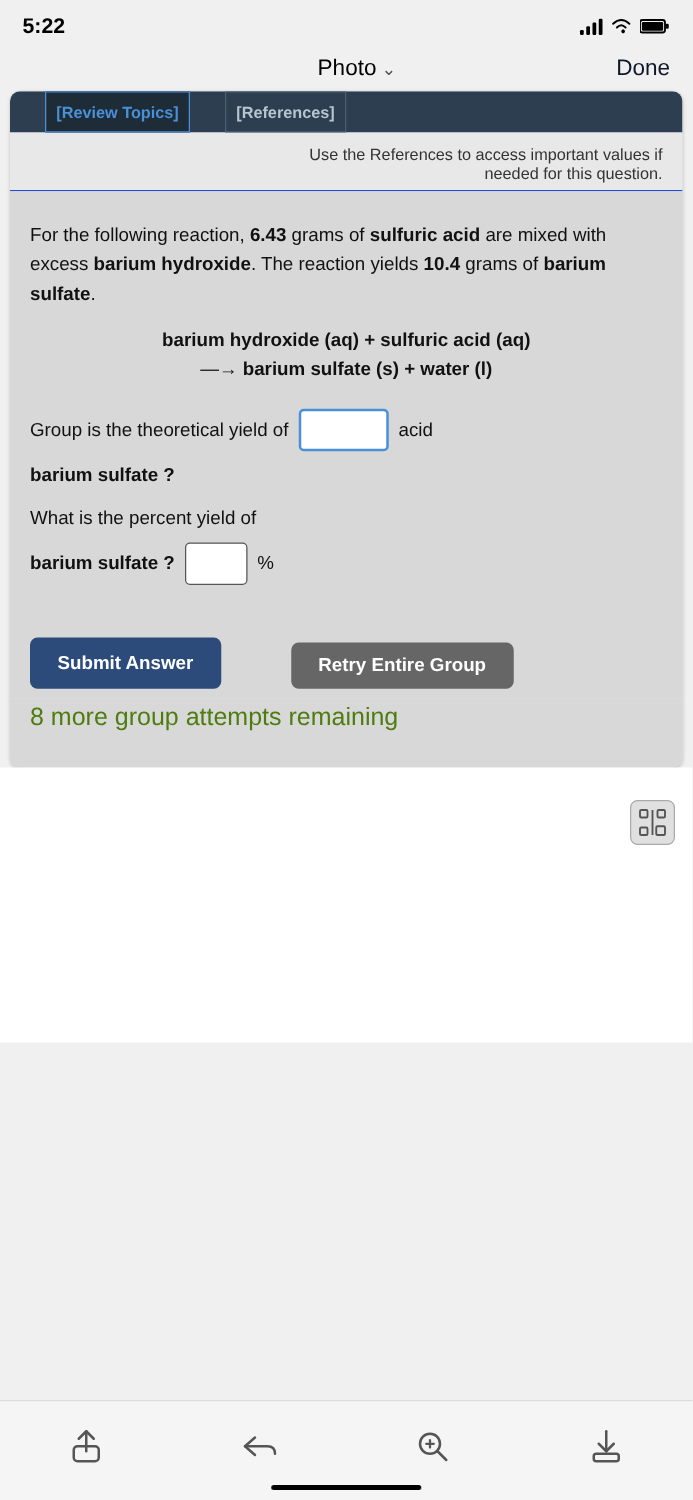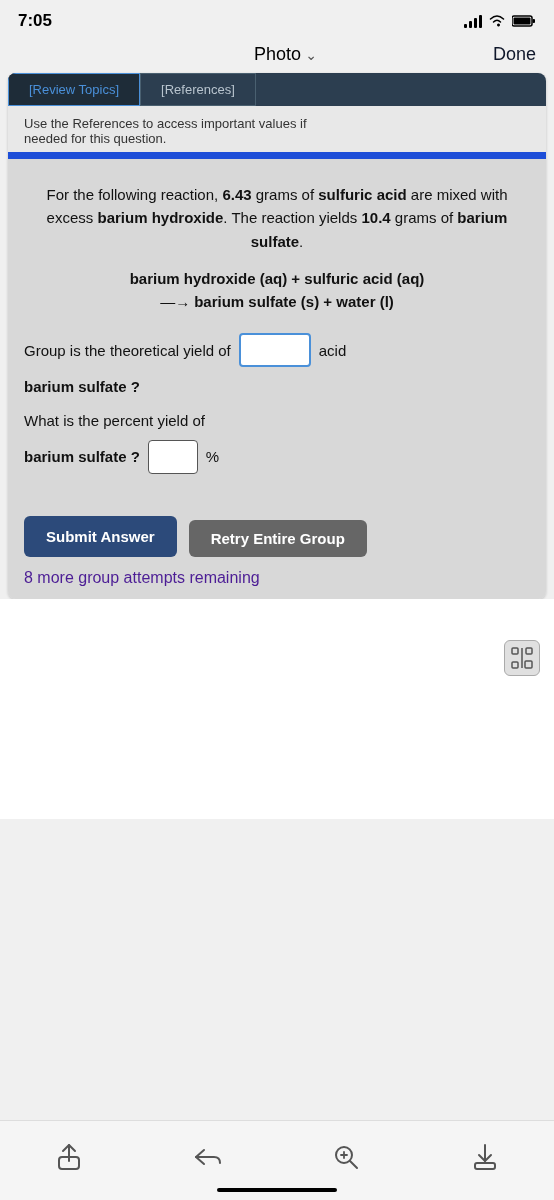--- a/index.html
+++ b/index.html
@@ -78,54 +78,54 @@
     }
 
     
     .header-bar {
       background: #2c3e50;
       display: flex;
       align-items: center;
       padding: 0;
     }
     .header-tab {
-      padding: 8px 20px;
+      padding: 8px 8px;
       font-size: 13px;
-      font-weight: 400;
+      font-weight: 700;
       color: #b8c4ce;
       border: 1px solid #4a6070;
       cursor: pointer;
+      margin-left: 28px;
     }
     .header-tab.active {
       color: #4a90d9;
       border-color: #4a90d9;
       background: #1e2c38;
     }
 
     
     .info-text {
       padding: 10px 16px 6px 16px;
       font-size: 13px;
       color: #333;
-      text-align: left;
+      text-align: right;
       background: #e8e8e8;
-      border-bottom: 7px solid #1d4ed8;
+      border-bottom: 1px solid #1d4ed8;
     }
 
     
     .question-body {
       padding: 24px 16px 16px 16px;
       background: #d8d8d8;
       font-size: 15px;
       color: #111;
       line-height: 1.55;
     }
     .question-body p {
       margin-bottom: 2px;
-      text-align: center;
     }
     .question-body .equation-block {
       margin: 14px 0 20px 0;
       text-align: center;
       font-size: 15px;
     }
     .question-body .equation-line {
       display: block;
       font-weight: 700;
     }
@@ -193,25 +193,26 @@
     }
     .btn-retry {
       background: #666;
       color: white;
       border: none;
       border-radius: 6px;
       padding: 10px 22px;
       font-size: 15px;
       font-weight: 600;
       cursor: pointer;
+      margin-left: 44px;
     }
     .attempts-text {
-      padding: 4px 16px 12px 16px;
-      font-size: 16px;
-      color: #4c1d95;
+      padding: 4px 16px 28px 16px;
+      font-size: 20px;
+      color: #4d7c0f;
       background: #d8d8d8;
     }
 
     
     .scan-icon {
       position: absolute;
       right: 14px;
       top: 640px;
       width: 36px;
       height: 36px;
@@ -263,21 +264,21 @@
       width: 120px;
       height: 4px;
       background: #000;
       border-radius: 2px;
     }
   </style>
 </head>
 <body>
 
 <div class="status-bar">
-  <span class="status-time">7:05</span>
+  <span class="status-time">5:22</span>
   <div class="status-icons">
     <div class="signal-bars">
       <div class="signal-bar" style="height:4px;"></div>
       <div class="signal-bar" style="height:7px;"></div>
       <div class="signal-bar" style="height:10px;"></div>
       <div class="signal-bar" style="height:13px;"></div>
     </div>
 
     <svg width="18" height="14" viewBox="0 0 18 14">
       <path d="M9 11 a1.5 1.5 0 1 1 0 .01Z" fill="#000"></path>

